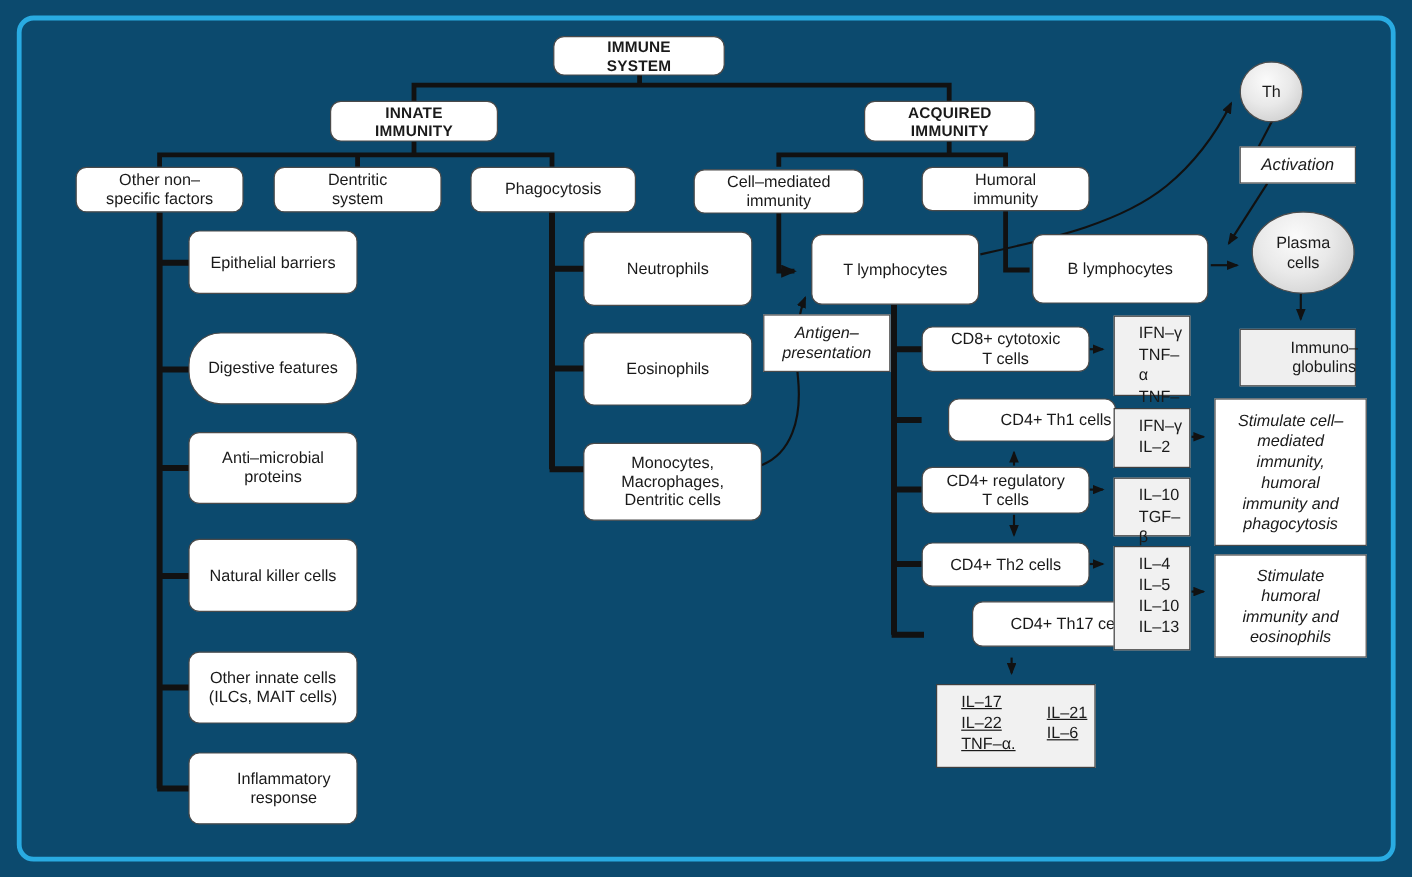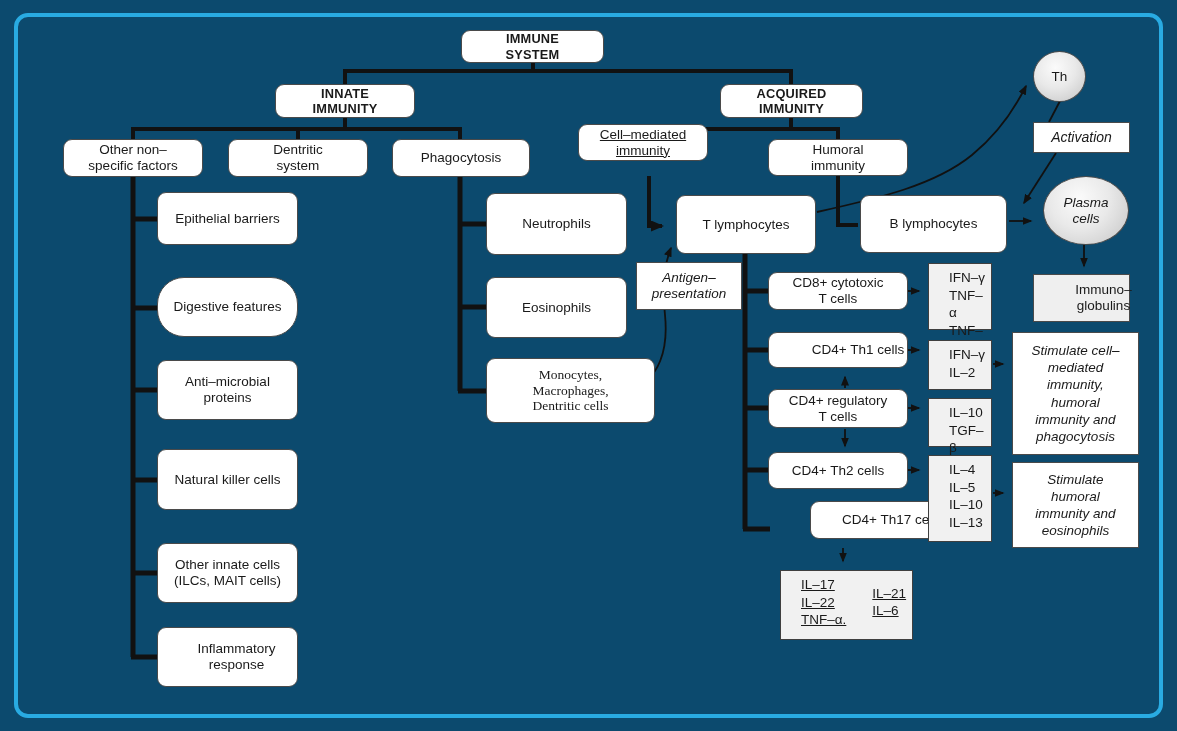--- a/index.html
+++ b/index.html
@@ -84,44 +84,44 @@
   <div class="node rbox" style="left:157px;top:360px;width:141px;height:60px;">Anti–microbial
 proteins</div>
   <div class="node rbox" style="left:157px;top:449px;width:141px;height:61px;">Natural killer cells</div>
   <div class="node rbox" style="left:157px;top:543px;width:141px;height:60px;">Other innate cells
 (ILCs, MAIT  cells)</div>
   <div class="node rbox" style="left:157px;top:627px;width:141px;height:60px;padding-left:18px;">Inflammatory
 response</div>
 
   <div class="node rbox" style="left:486px;top:193px;width:141px;height:62px;">Neutrophils</div>
   <div class="node rbox" style="left:486px;top:277px;width:141px;height:61px;">Eosinophils</div>
-  <div class="node rbox" style="left:486px;top:358px;width:169px;height:65px;font-family:Liberation Serif, serif;">Monocytes,
+  <div class="node rbox" style="left:486px;top:369px;width:149px;height:65px;">Monocytes,
 Macrophages,
 Dentritic cells</div>
 
-  <div class="node rbox" style="left:578px;top:124px;width:130px;height:37px;text-decoration:underline;">Cell–mediated
+  <div class="node rbox" style="left:578px;top:141px;width:142px;height:37px;">Cell–mediated
 immunity</div>
   <div class="node rbox" style="left:768px;top:139px;width:140px;height:37px;">Humoral
 immunity</div>
   <div class="node rbox" style="left:676px;top:195px;width:140px;height:59px;">T lymphocytes</div>
   <div class="node rbox" style="left:860px;top:195px;width:147px;height:58px;">B lymphocytes</div>
 
   <div class="node sbox" style="left:636px;top:262px;width:106px;height:48px;">Antigen–
 presentation</div>
 
   <div class="node circ" style="left:1033px;top:51px;width:53px;height:51px;">Th</div>
   <div class="node sbox" style="left:1033px;top:122px;width:97px;height:31px;font-size:14px;">Activation</div>
-  <div class="node circ" style="left:1043px;top:176px;width:86px;height:69px;font-style:italic;">Plasma
+  <div class="node circ" style="left:1043px;top:176px;width:86px;height:69px;">Plasma
 cells</div>
   <div class="node gcbox" style="left:1033px;top:274px;width:97px;height:48px;padding-left:44px;">Immuno–
 globulins</div>
 
   <div class="node rbox" style="left:768px;top:272px;width:140px;height:38px;">CD8+ cytotoxic
 T cells</div>
-  <div class="node rbox" style="left:768px;top:332px;width:140px;height:36px;padding-left:40px;">CD4+ Th1 cells</div>
+  <div class="node rbox" style="left:790px;top:332px;width:140px;height:36px;padding-left:40px;">CD4+ Th1 cells</div>
   <div class="node rbox" style="left:768px;top:389px;width:140px;height:39px;">CD4+ regulatory
 T cells</div>
   <div class="node rbox" style="left:768px;top:452px;width:140px;height:37px;">CD4+ Th2 cells</div>
   <div class="node rbox" style="left:770px;top:501px;width:164px;height:38px;margin-left:40px;">CD4+ Th17 cells</div>
 
   <div class="node gbox" style="left:928px;top:263px;width:64px;height:67px;">IFN–γ
 TNF–α
 TNF–β</div>
   <div class="node gbox" style="left:928px;top:340px;width:64px;height:50px;">IFN–γ
 IL–2</div>

